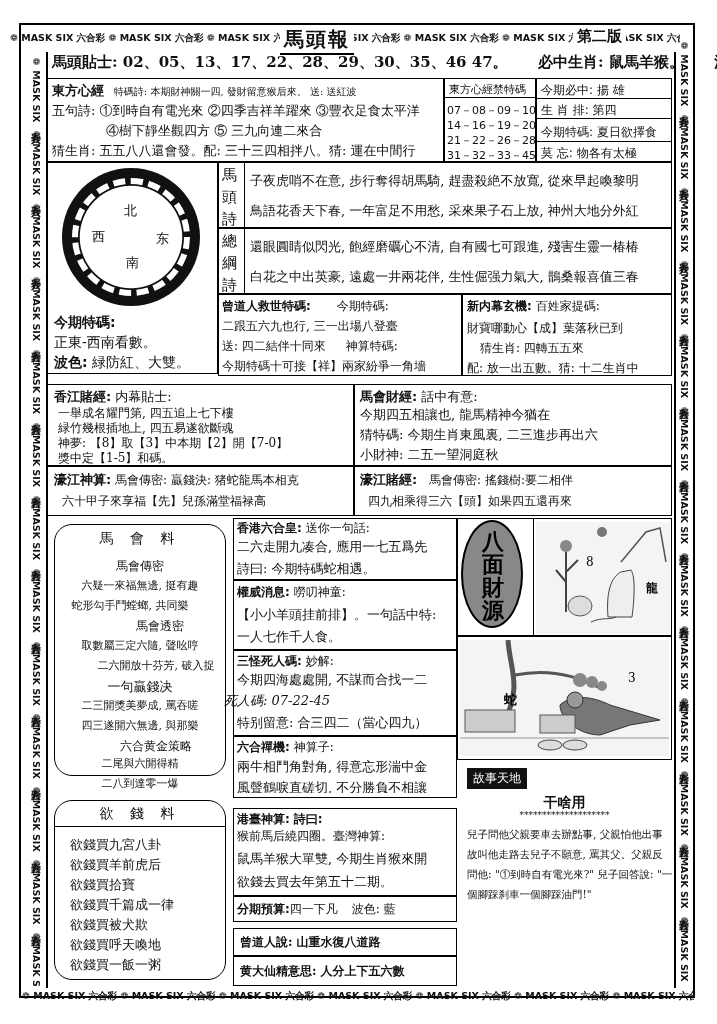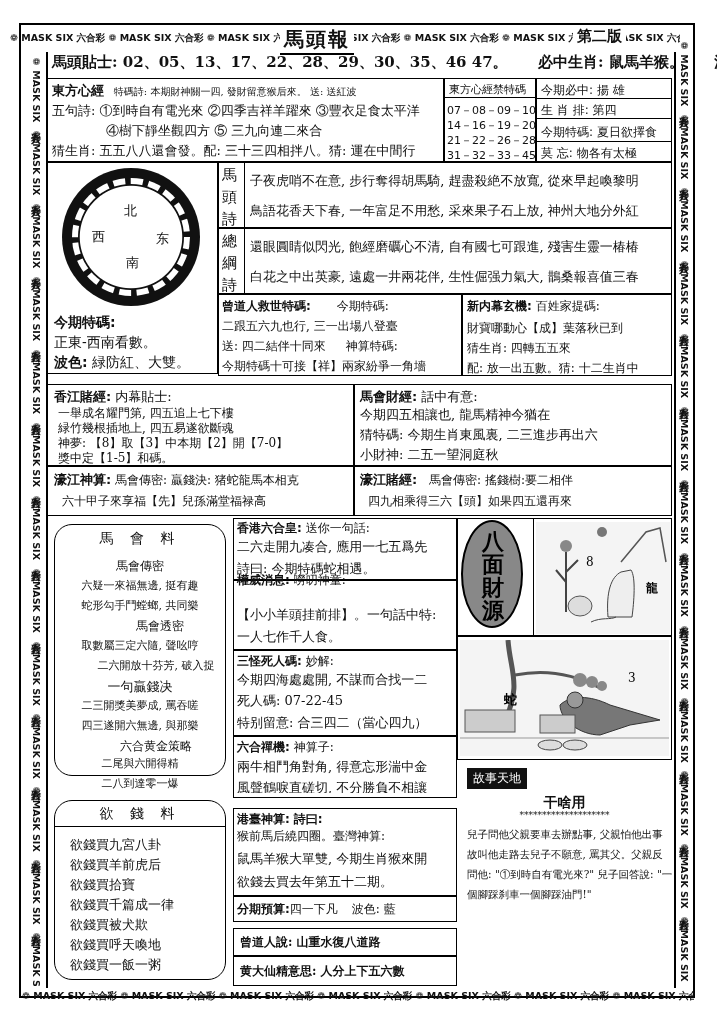--- a/index.html
+++ b/index.html
@@ -119,21 +119,21 @@
 </div>
 <div class="t s12" style="left:222px;top:318px;">二跟五六九也行, 三一出場八登臺</div>
 <div class="t s12" style="left:222px;top:338px;"><span>送: 四二結伴十同來</span><span style="margin-left:20px;">神算特碼:</span></div>
 <div class="t s12" style="left:222px;top:358px;">今期特碼十可接【祥】兩家紛爭一角墻</div>
 
 <div class="box" style="left:462px;top:294px;width:210px;height:82px;"></div>
 <div class="t s12" style="left:467px;top:298px;">
   <span class="sans b">新内幕玄機:</span> <span>百姓家提碼:</span>
 </div>
 <div class="t s12" style="left:467px;top:320px;">財寶哪動心【成】葉落秋已到</div>
-<div class="t s12" style="left:467px;top:340px;">猜生肖: 四轉五五來</div>
+<div class="t s12" style="left:480px;top:340px;">猜生肖: 四轉五五來</div>
 <div class="t s12" style="left:467px;top:360px;">配: 放一出五數。猜: 十二生肖中</div>
 
 <div class="box" style="left:48px;top:384px;width:306px;height:82px;border-left:none;"></div>
 <div class="t s13" style="left:54px;top:388px;">
   <span class="sans b">香江賭經:</span> <span>内幕貼士:</span>
 </div>
 <div class="t s12" style="left:58px;top:405px;">一舉成名耀門第, 四五追上七下樓</div>
 <div class="t s12" style="left:58px;top:420px;">緑竹幾根插地上, 四五易遂欲斷魂</div>
 <div class="t s12" style="left:58px;top:435px;">神夢: 【8】取【3】中本期【2】開【7-0】</div>
 <div class="t s12" style="left:58px;top:450px;">獎中定【1-5】和碼。</div>
@@ -155,21 +155,21 @@
 <div class="box" style="left:354px;top:466px;width:318px;height:50px;"></div>
 <div class="t s12" style="left:360px;top:471px;">
   <span class="sans b s13">濠江賭經:</span> <span style="margin-left:8px;">馬會傳密: 搖錢樹:要二相伴</span>
 </div>
 <div class="t s12" style="left:368px;top:493px;">四九相乘得三六【頭】如果四五還再來</div>
 
 <div class="rounded" style="left:54px;top:524px;width:172px;height:252px;"></div>
 <div class="t center sans s14" style="left:54px;top:530px;width:172px;letter-spacing:6px;">馬 會 料</div>
 <div class="t center sans s12" style="left:54px;top:558px;width:172px;">馬會傳密</div>
 <div class="t center s11" style="left:54px;top:578px;width:172px;">六疑一來福無邊, 挺有趣</div>
-<div class="t center s11" style="left:54px;top:598px;width:172px;">蛇形勾手鬥螳螂, 共同樂</div>
+<div class="t center s11" style="left:44px;top:598px;width:172px;">蛇形勾手鬥螳螂, 共同樂</div>
 <div class="t center sans s12" style="left:54px;top:618px;width:172px;padding-left:20px;">馬會透密</div>
 <div class="t center s11" style="left:54px;top:638px;width:172px;">取數屬三定六隨, 聲吆哼</div>
 <div class="t center s11" style="left:54px;top:658px;width:204px;">二六開放十芬芳, 破入捉</div>
 <div class="t center sans s13" style="left:54px;top:678px;width:172px;">一句贏錢决</div>
 <div class="t center s11" style="left:54px;top:698px;width:172px;">二三開獎美夢成, 罵吞嗟</div>
 <div class="t center s11" style="left:54px;top:718px;width:172px;">四三遂開六無邊, 與那樂</div>
 <div class="t center sans s12" style="left:54px;top:738px;width:204px;">六合黄金策略</div>
 <div class="t center s11" style="left:54px;top:756px;width:172px;">二尾與六開得精</div>
 <div class="t center s11" style="left:54px;top:776px;width:172px;">二八到達零一爆</div>
 
@@ -183,28 +183,28 @@
 <div class="t s13" style="left:70px;top:916px;">欲錢買被犬欺</div>
 <div class="t s13" style="left:70px;top:936px;">欲錢買呼天喚地</div>
 <div class="t s13" style="left:70px;top:956px;">欲錢買一飯一粥</div>
 
 <div class="box" style="left:233px;top:518px;width:224px;height:62px;"></div>
 <div class="t s12" style="left:237px;top:520px;"><span class="sans b">香港六合皇:</span> <span>送你一句話:</span></div>
 <div class="t s13" style="left:237px;top:538px;">二六走開九凑合, 應用一七五爲先</div>
 <div class="t s13" style="left:237px;top:560px;">詩曰: 今期特碼蛇相遇。</div>
 
 <div class="box" style="left:233px;top:580px;width:224px;height:70px;"></div>
-<div class="t s12" style="left:237px;top:572px;text-align:center;"><span class="sans b">權威消息:</span> <span>嘮叨神童:</span></div>
+<div class="t s12" style="left:237px;top:584px;text-align:center;"><span class="sans b">權威消息:</span> <span>嘮叨神童:</span></div>
 <div class="t s13" style="left:237px;top:606px;">【小小羊頭挂前排】。一句話中特:</div>
 <div class="t s13" style="left:237px;top:628px;text-align:right;">一人七作千人食。</div>
 
 <div class="box" style="left:233px;top:650px;width:224px;height:86px;"></div>
 <div class="t s12" style="left:237px;top:653px;"><span class="sans b">三怪死人碼:</span> <span>妙解:</span></div>
 <div class="t s13" style="left:237px;top:671px;">今期四海處處開, 不謀而合找一二</div>
-<div class="t s13" style="left:237px;top:692px;">死人碼: 07-22-45</div>
+<div class="t s13" style="left:224px;top:692px;font-style:italic;">死人碼: 07-22-45</div>
 <div class="t s13" style="left:237px;top:714px;">特别留意: 合三四二（當心四九）</div>
 
 <div class="box" style="left:233px;top:736px;width:224px;height:62px;"></div>
 <div class="t s12" style="left:237px;top:739px;"><span class="sans b">六合禪機:</span> <span>神算子:</span></div>
 <div class="t s13" style="left:237px;top:758px;">兩牛相鬥角對角, 得意忘形湍中金</div>
 <div class="t s13" style="left:237px;top:779px;height:14px;overflow:hidden;">風聲鶴唳直磋切, 不分勝負不相讓</div>
 
 <div class="box" style="left:233px;top:808px;width:224px;height:88px;"></div>
 <div class="t s12" style="left:237px;top:811px;"><span class="sans b">港臺神算:</span> <span class="sans b">詩曰:</span></div>
 <div class="t s12" style="left:237px;top:828px;">猴前馬后繞四圈。臺灣神算:</div>

